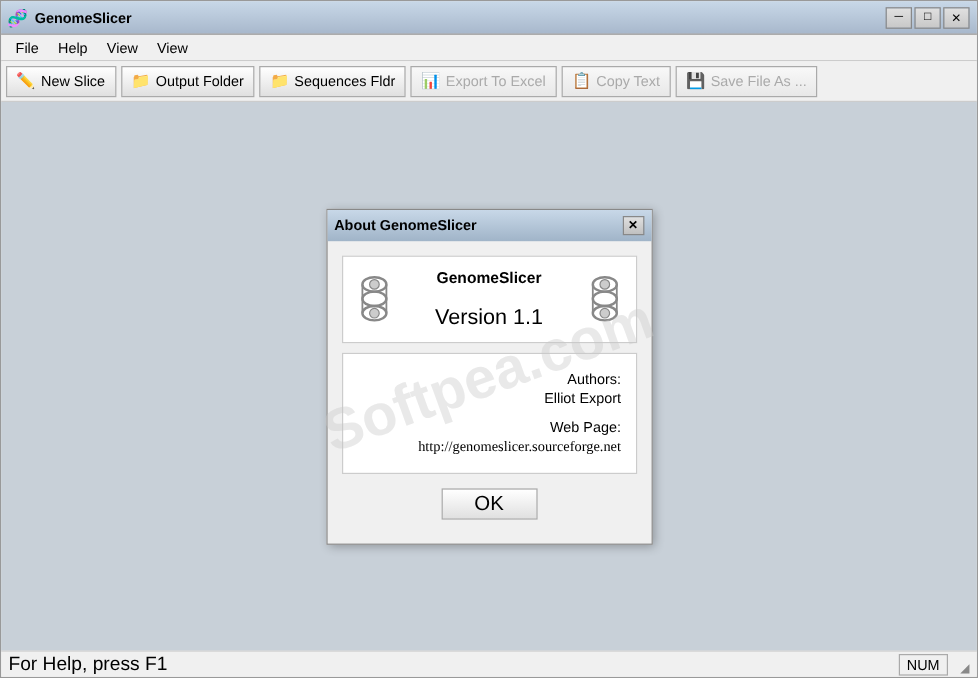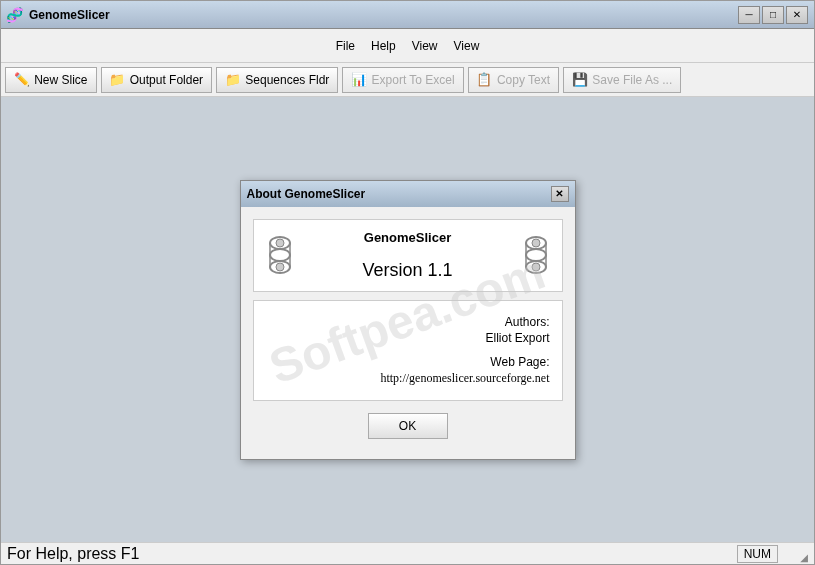--- a/index.html
+++ b/index.html
@@ -65,26 +65,25 @@
       justify-content: center;
       cursor: pointer;
       font-size: 10px;
       color: #000;
     }
     .title-btn.close { color: #000; }
 
     
     .menu-bar {
       background: #f0f0f0;
-      height: 34px;
+      height: 22px;
       display: flex;
       align-items: center;
       padding: 0 4px;
       border-bottom: 1px solid #ccc;
-      justify-content: center;
     }
     .menu-item {
       padding: 2px 8px;
       cursor: pointer;
       font-size: 12px;
       color: #000;
     }
 
     
     .toolbar {
@@ -134,21 +133,21 @@
       padding: 0 6px;
       border-top: 1px solid #ccc;
       justify-content: space-between;
     }
     .status-text {
       font-size: 16px;
       color: #000;
     }
     .status-right {
       display: flex;
-      gap: 14px;
+      gap: 2px;
     }
     .status-num {
       border: 1px solid #aaa;
       background: #f0f0f0;
       padding: 0 6px;
       font-size: 12px;
       height: 18px;
       display: flex;
       align-items: center;
     }
@@ -164,21 +163,21 @@
 
     
     .dialog-overlay {
       position: absolute;
       top: 0; left: 0; right: 0; bottom: 0;
       display: flex;
       align-items: center;
       justify-content: center;
     }
     .dialog {
-      width: 336px;
+      width: 272px;
       background: #f0f0f0;
       border: 1px solid #888;
       box-shadow: 2px 2px 8px rgba(0,0,0,0.3);
     }
     .dialog-title-bar {
       background: linear-gradient(to bottom, #c8d8e8, #a0b4c8);
       height: 26px;
       display: flex;
       align-items: center;
       padding: 0 6px;
@@ -266,21 +265,21 @@
     }
     .ok-button {
       width: 80px;
       height: 26px;
       background: linear-gradient(to bottom, #ffffff, #e0e0e0);
       border: 1px solid #aaa;
       display: flex;
       align-items: center;
       justify-content: center;
       cursor: pointer;
-      font-size: 12px;
+      font-size: 17px;
     }
 
     
     .watermark-overlay {
       position: absolute;
       top: 0; left: 0; right: 0; bottom: 0;
       display: flex;
       align-items: center;
       justify-content: center;
       pointer-events: none;

